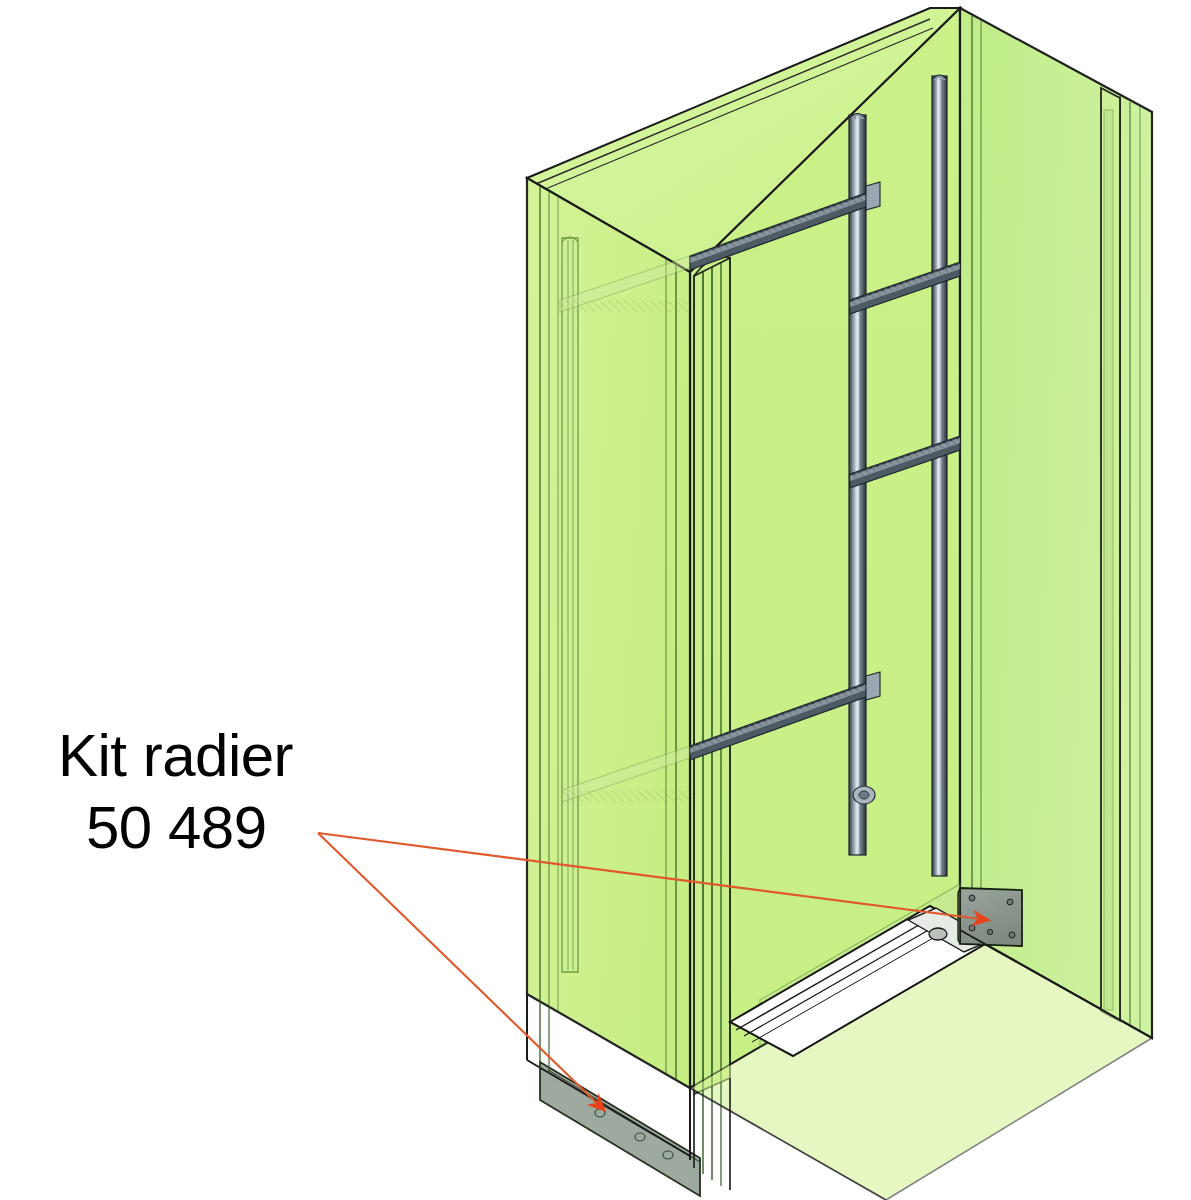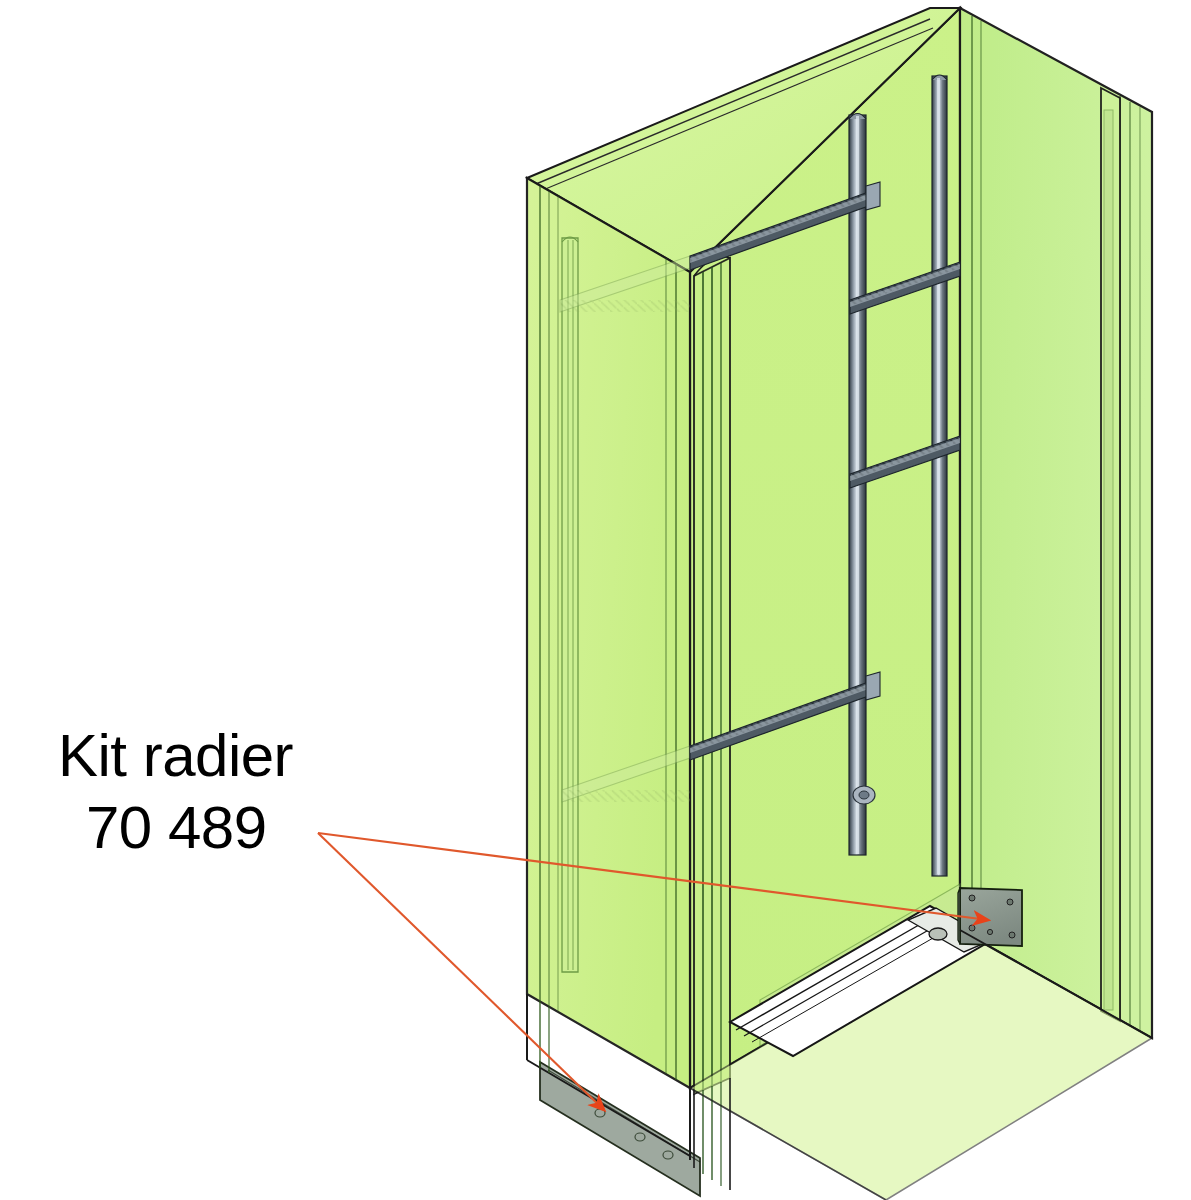--- a/index.html
+++ b/index.html
@@ -215,15 +215,15 @@
       <polyline points="690,1088 886,1200" fill="none" stroke="#1a1a1a" stroke-width="1.6" opacity=".6"></polyline>
     </g>
 
     <g>
       <line x1="318" y1="833" x2="988" y2="920" stroke="#e0582c" stroke-width="2.1" marker-end="url(#arrowHead)"></line>
       <line x1="318" y1="833" x2="604" y2="1110" stroke="#e0582c" stroke-width="2.1" marker-end="url(#arrowHead)"></line>
     </g>
   </svg>
 
   <div class="callout" id="callout-title">Kit radier</div>
-  <div class="callout" id="callout-ref">70 489</div>
+  <div class="callout" id="callout-ref">50 489</div>
 
 </div>
 
 </body></html>

